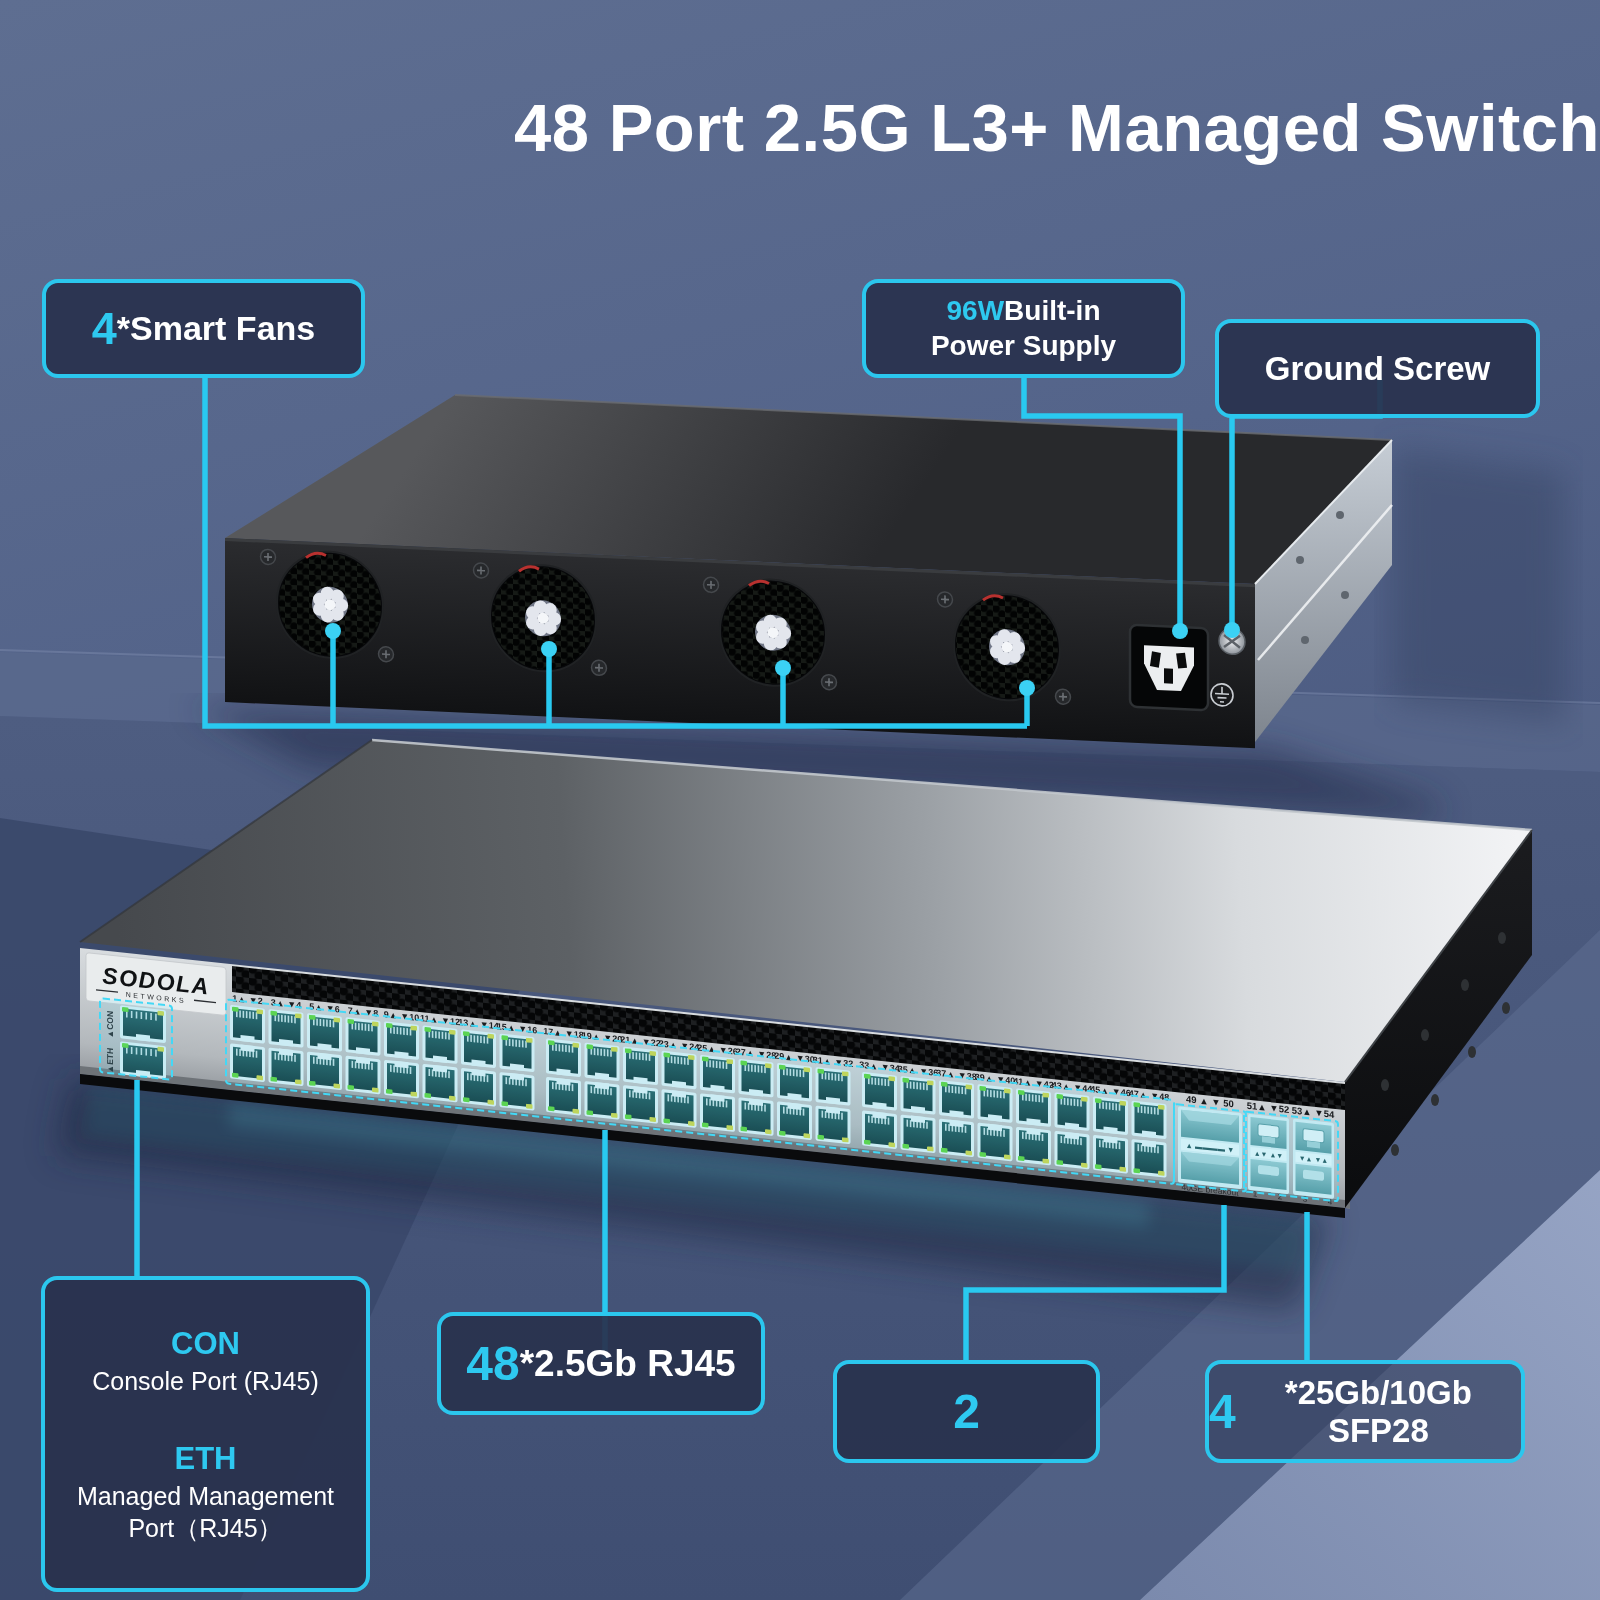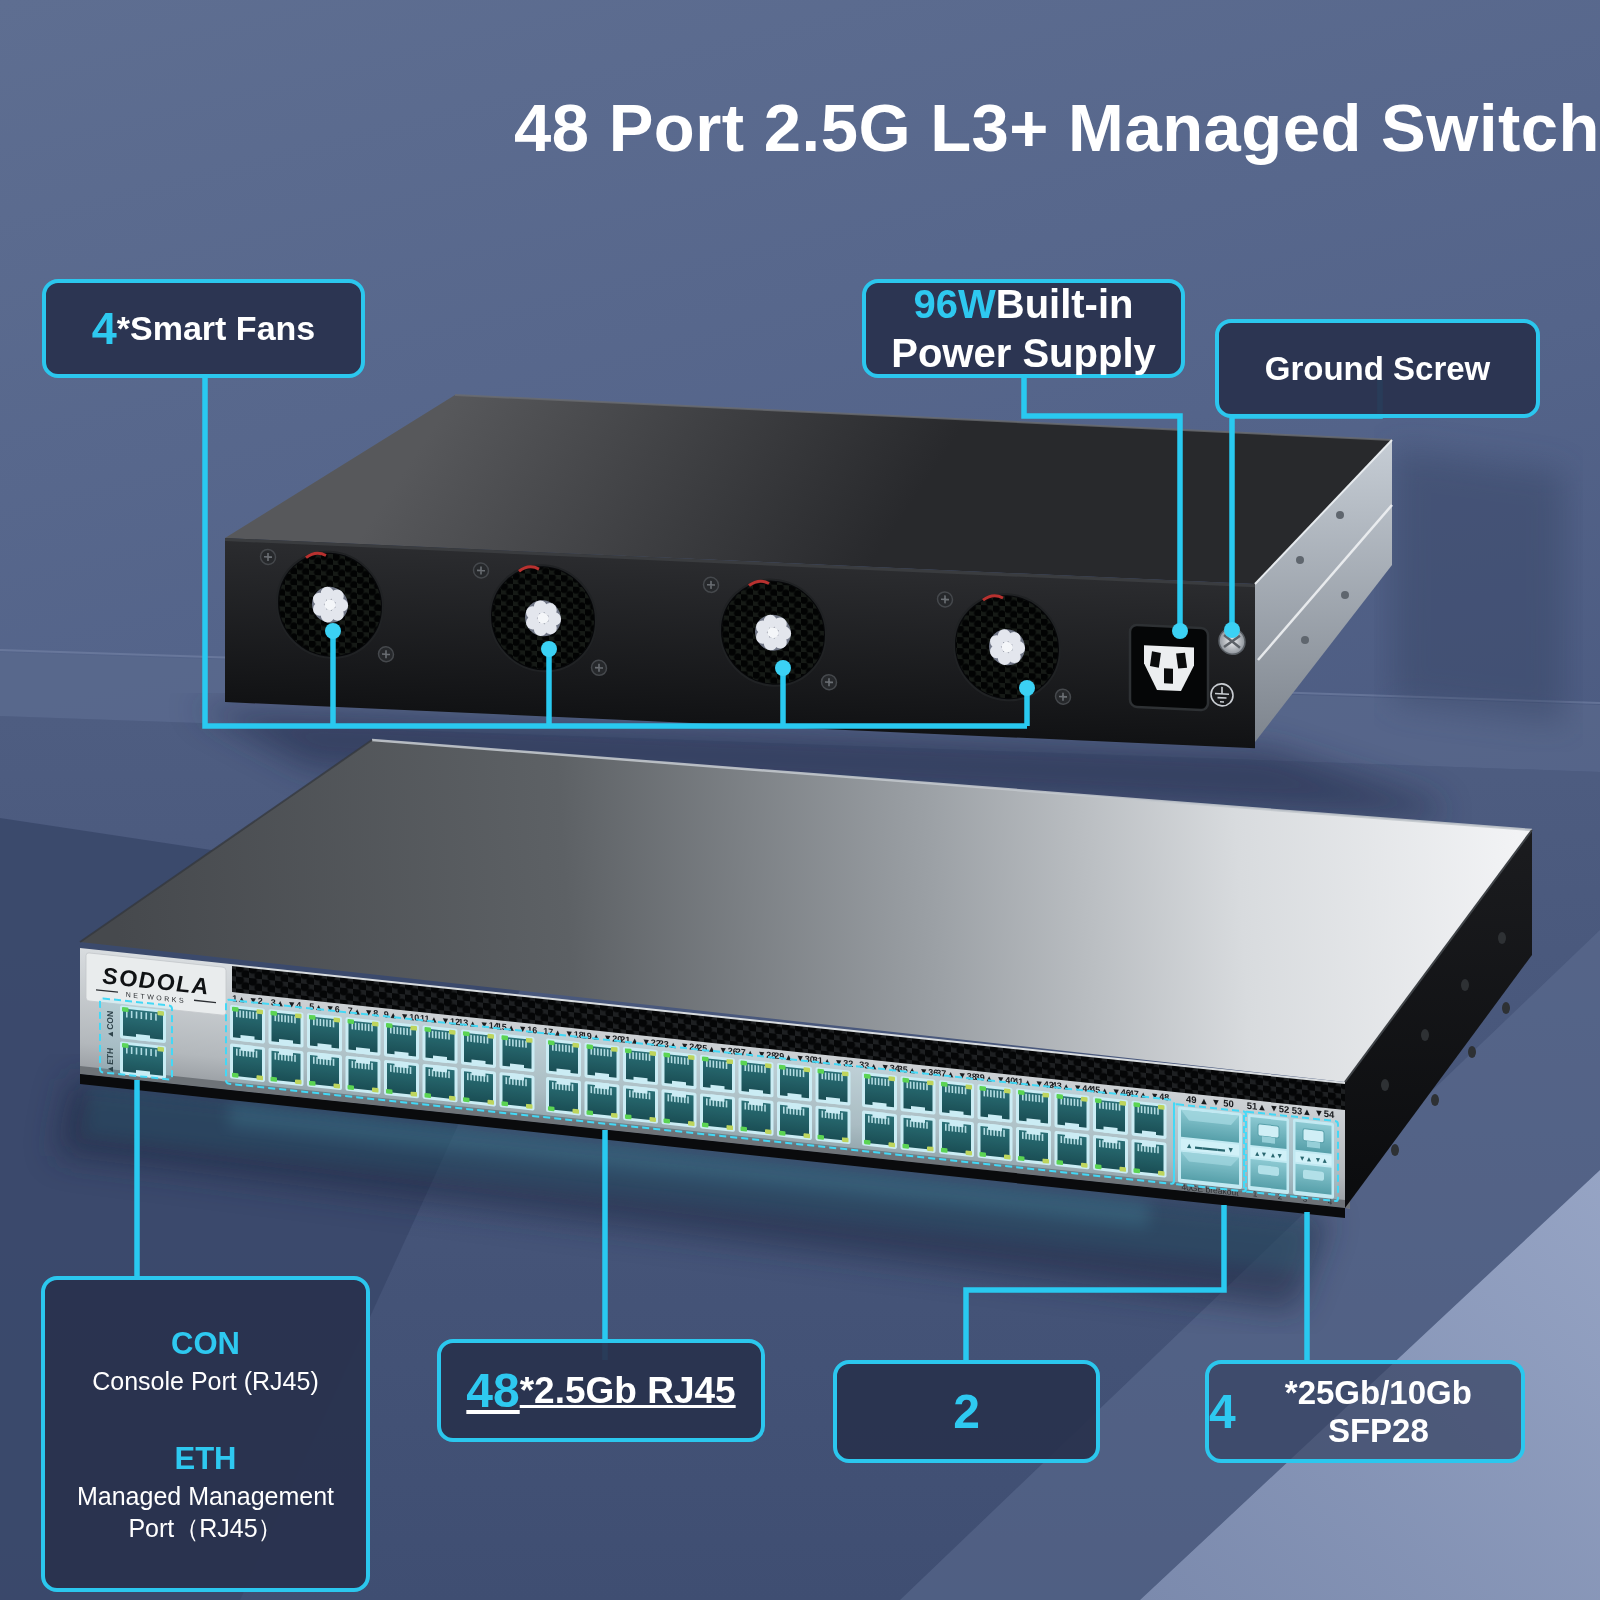--- a/index.html
+++ b/index.html
@@ -13,27 +13,27 @@
   .page-title div{white-space:nowrap;}
 
   .callout{position:absolute;background:rgba(41,50,78,.93);border:4px solid #2bc7ee;
       border-radius:16px;color:#fff;display:flex;flex-direction:column;
       align-items:center;justify-content:center;text-align:center;font-weight:700;
       box-sizing:border-box;}
   .cy{color:#2ec9f0;}
   .big{font-size:48px;color:#2ec9f0;}
   .fans-box{left:42px;top:279px;width:323px;height:99px;font-size:34px;}
   .fans-box .big{font-size:45px;}
-  .psu-box{left:862px;top:279px;width:323px;height:99px;font-size:40px;line-height:1.22;}
+  .psu-box{left:862px;top:279px;width:323px;height:99px;font-size:28px;line-height:1.22;}
   .ground-box{left:1215px;top:279px;width:325px;height:99px;font-size:33px;font-weight:600;margin-top:40px;}
   .con-box{left:41px;top:1276px;width:329px;height:316px;font-weight:400;}
   .c-name{font-size:31px;color:#2ec9f0;font-weight:700;line-height:1.35;}
   .c-desc{font-size:25px;line-height:1.3;}
   .mt{margin-top:40px;}
-  .rj45-box{left:437px;top:1339px;width:328px;height:103px;font-size:37px;text-decoration:underline;}
+  .rj45-box{left:437px;top:1312px;width:328px;height:103px;font-size:37px;}
   .qsfp-box{left:833px;top:1360px;width:267px;height:103px;font-size:37px;}
   .sfp-box{left:1205px;top:1360px;width:320px;height:103px;font-size:33px;
            background:rgba(56,68,100,.75);}
   .inline-row{display:flex;align-items:center;justify-content:center;}
 </style>
 </head>
 <body>
 
 <div class="canvas">
 

